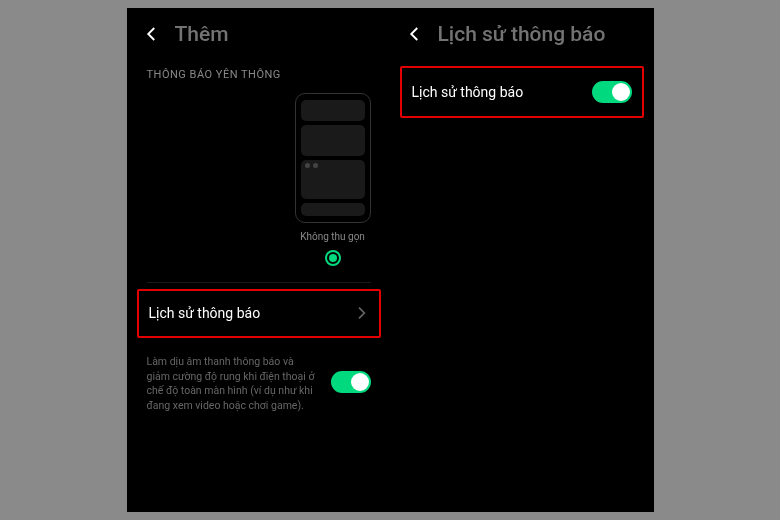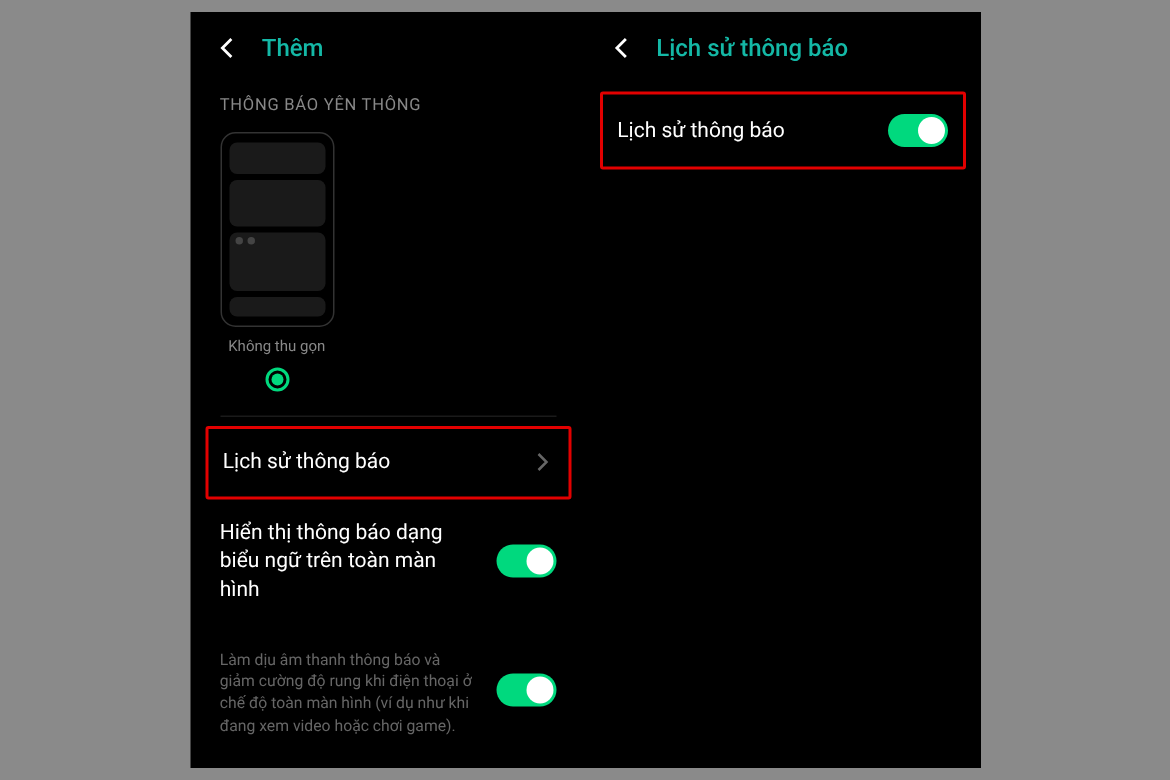--- a/index.html
+++ b/index.html
@@ -31,33 +31,33 @@
       align-items: center;
       padding: 12px 14px;
       gap: 14px;
     }
     .back-arrow {
       width: 18px;
       height: 18px;
       cursor: pointer;
     }
     .header-title {
-      font-size: 16px;
+      font-size: 21px;
       font-weight: 500;
-      color: #14b8a6;
+      color: #737373;
     }
     .section-label {
       color: #888;
       font-size: 11px;
       letter-spacing: 0.5px;
       padding: 10px 18px 12px;
     }
     .preview-row {
       display: flex;
-      justify-content: space-between;
+      justify-content: flex-end;
       gap: 5px;
       padding: 0 18px;
     }
     .preview-item {
       display: flex;
       flex-direction: column;
       align-items: center;
       gap: 8px;
     }
     .preview-phone {
@@ -208,26 +208,20 @@
 
     <div class="highlight-box highlight1">
       <div class="setting-row" style="padding:13px 10px;">
         <div class="setting-title">Lịch sử thông báo</div>
         <svg class="chevron" viewBox="0 0 24 24" fill="none" stroke="#666" stroke-width="2.5">
             <path d="M9 4l8 8-8 8"></path>
           </svg>
       </div>
     </div>
 
-    <div class="setting-row">
-      <div class="setting-texts">
-        <div class="setting-title">Hiển thị thông báo dạng biểu ngữ trên toàn màn hình</div>
-      </div>
-      <div class="toggle"></div>
-    </div>
 
     <div class="setting-row">
       <div class="setting-texts">
         <div class="setting-desc">Làm dịu âm thanh thông báo và giảm cường độ rung khi điện thoại ở chế độ toàn màn hình (ví dụ như khi đang xem video hoặc chơi game).</div>
       </div>
       <div class="toggle"></div>
     </div>
 
   </div>
 

